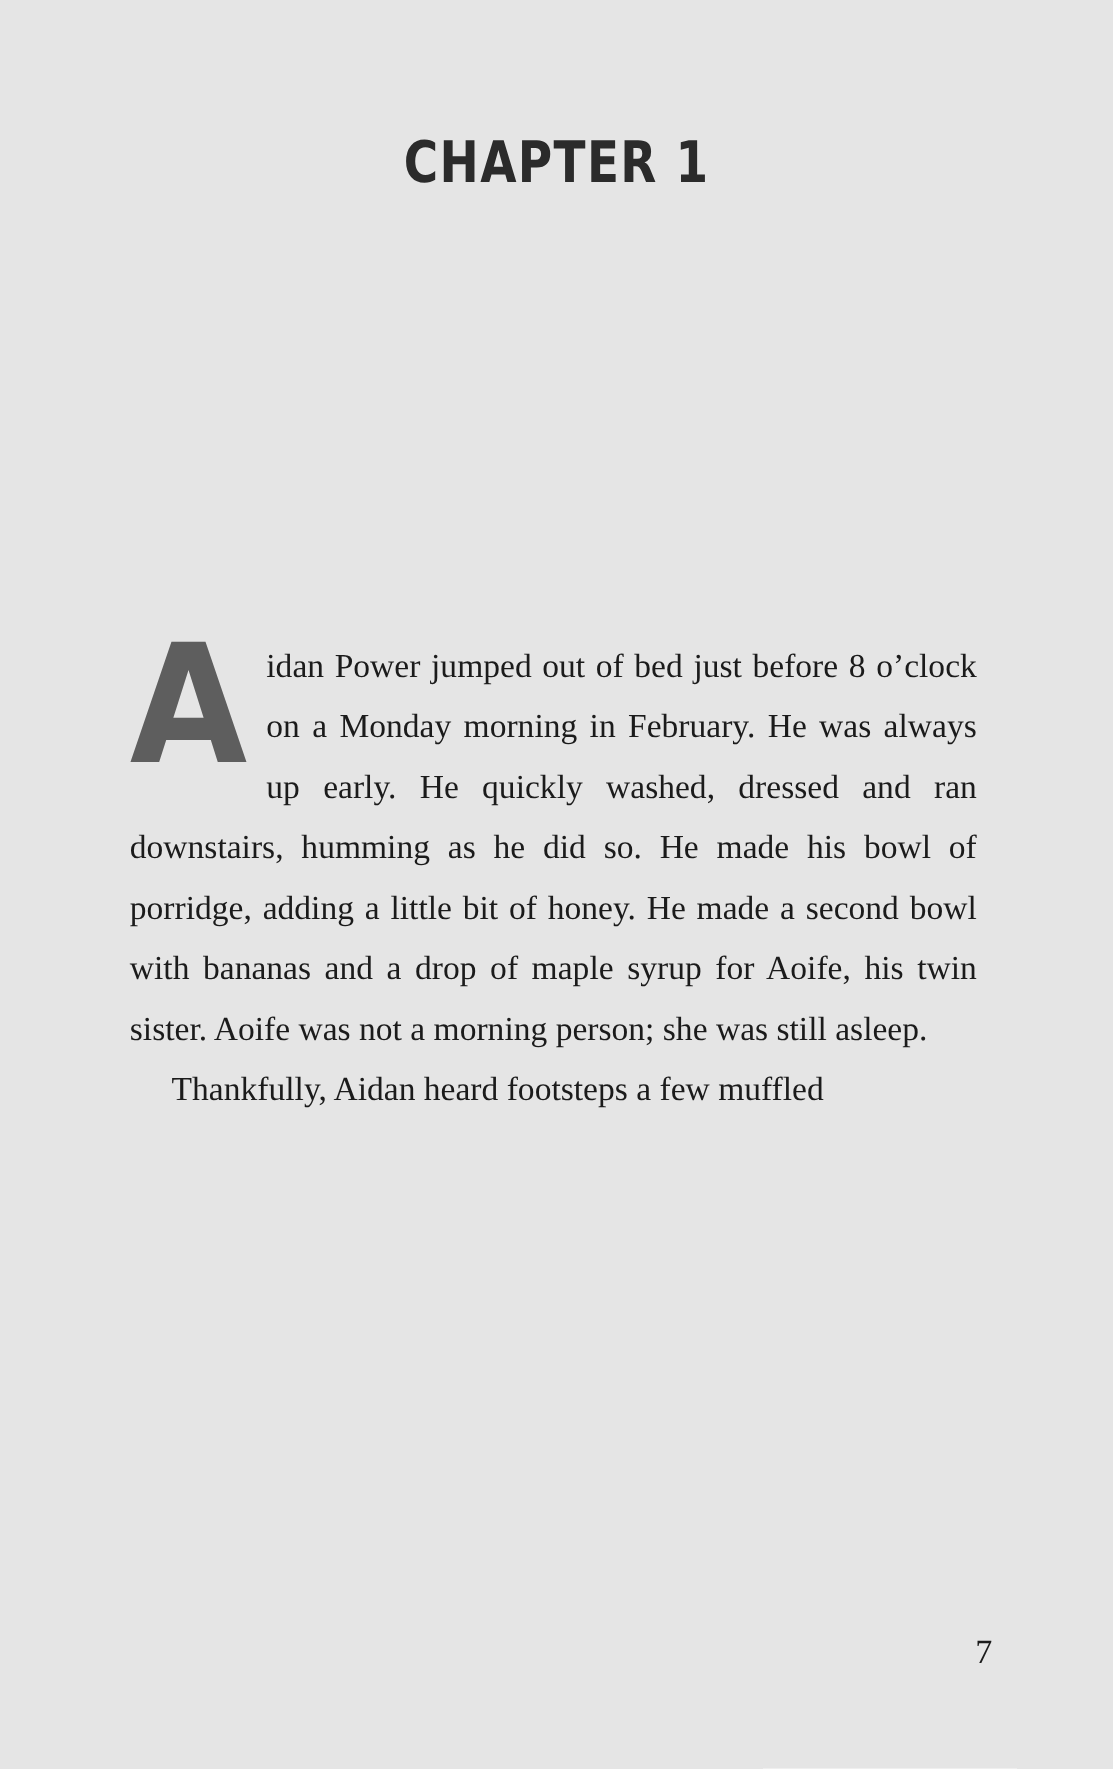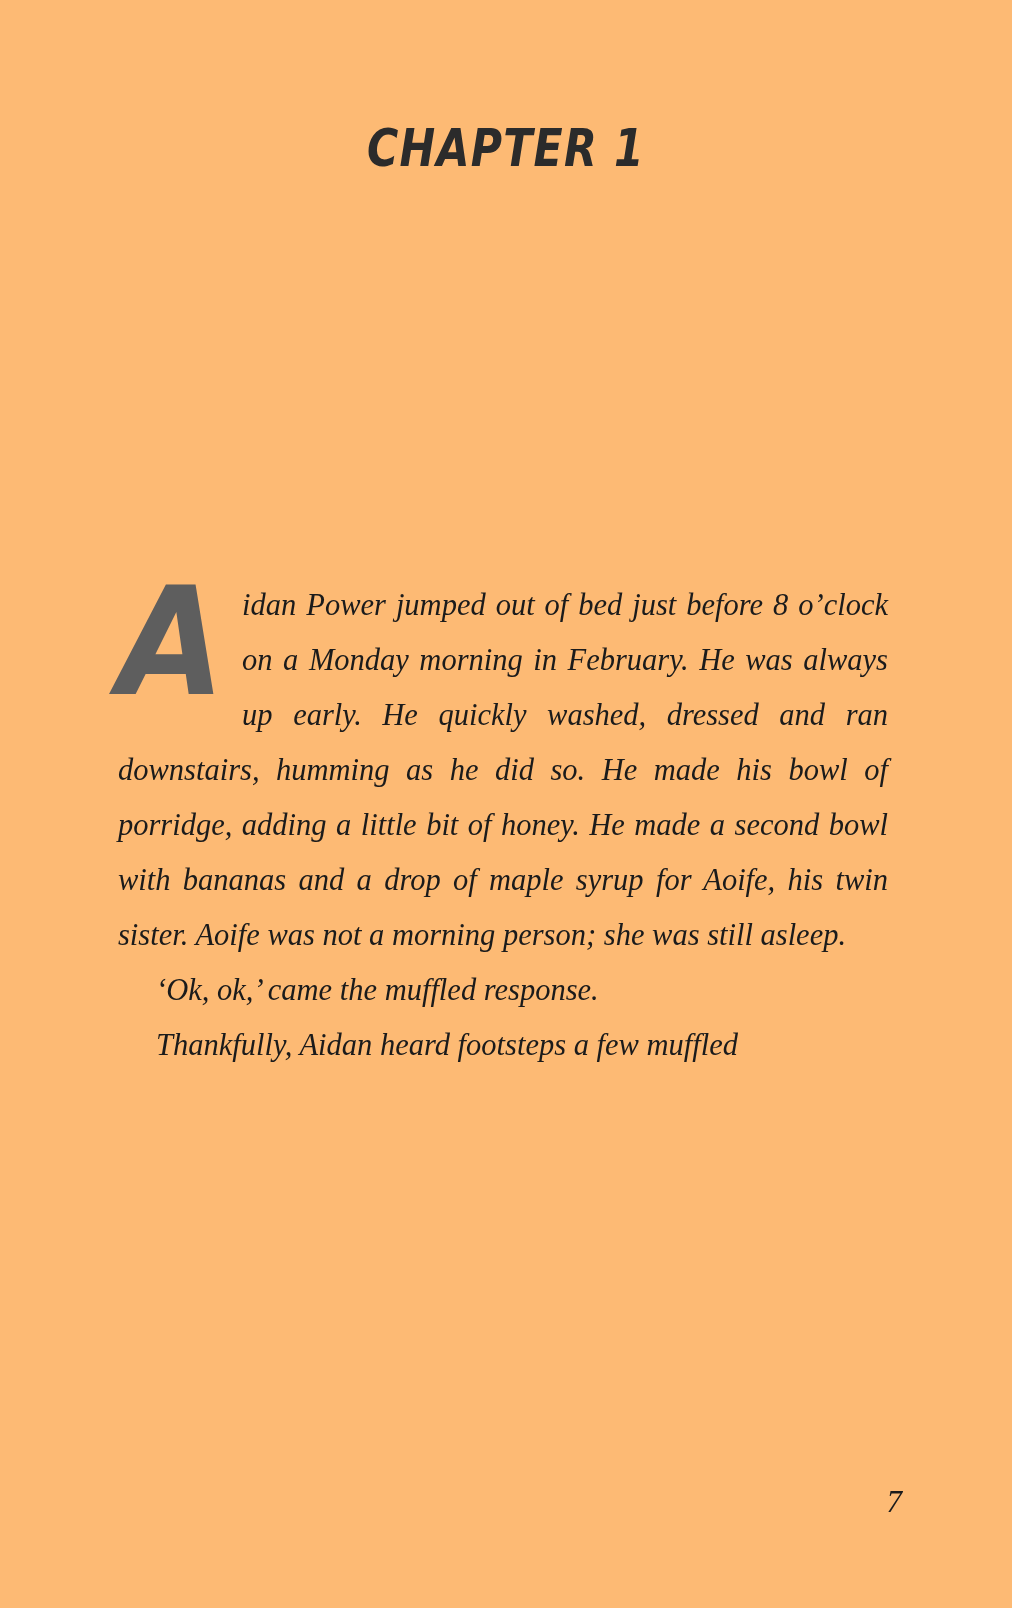--- a/index.html
+++ b/index.html
@@ -4,26 +4,25 @@
 <style>
   html, body {
     margin: 0;
     padding: 0;
     background: #ffffff;
   }
   .page {
     position: relative;
     width: 1012px;
     height: 1608px;
-    background: #fdba74;
+    background: #e5e5e5;
     margin: 0 auto;
     overflow: hidden;
     font-family: "Liberation Serif", serif;
     color: #1a1a1a;
-    font-style: italic;
   }
 
   .chapter-title {
     position: absolute;
     top: 118px;
     left: 0;
     width: 100%;
     text-align: center;
     font-family: "DejaVu Sans", sans-serif;
     font-weight: bold;
@@ -84,21 +83,20 @@
 
 <div class="page">
 
   <div class="chapter-title">CHAPTER 1</div>
 
   <div class="body-block">
 
     <p class="para first"><span class="dropcap">A</span><span>idan Power jumped out of bed just before 8 o’clock on a Monday morning in February. He was always up early. He quickly washed, dressed and ran downstairs, humming as he did so. He made his bowl of porridge, adding a little bit of honey. He made a second bowl with bananas and a drop of maple syrup for Aoife, his twin sister. Aoife was not a morning person; she was still asleep.</span></p>
 
 
-    <p class="para indent">‘Ok, ok,’ came the muffled response.</p>
 
     <p class="para indent">Thankfully, Aidan heard footsteps a few muffled</p>
 
   </div>
 
   <div class="page-number">7</div>
 
 </div>
 
 </body></html>

